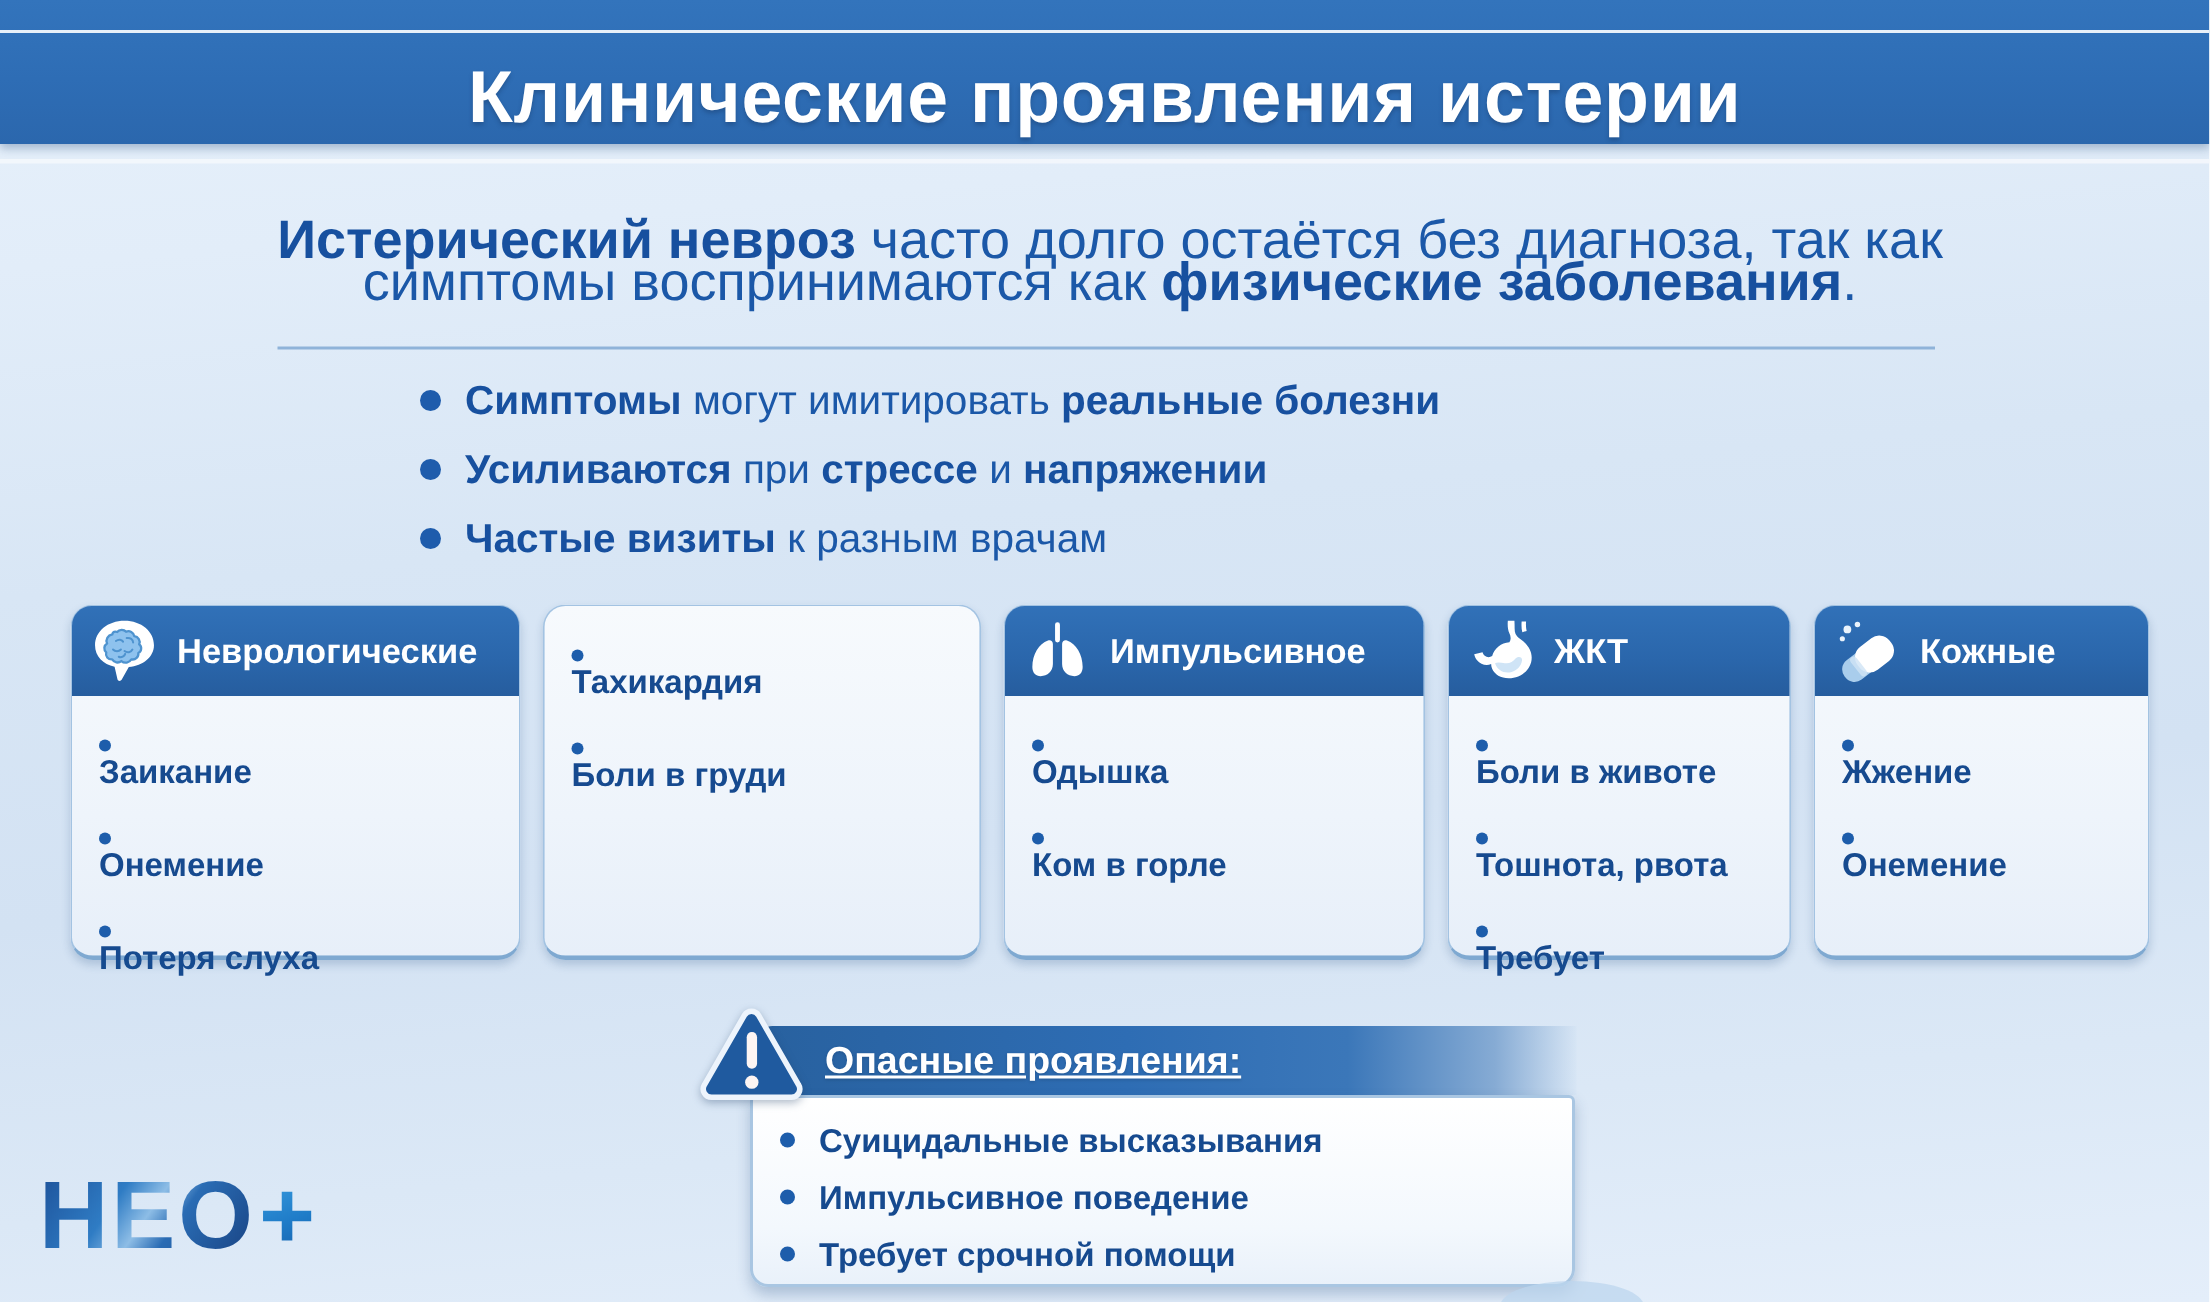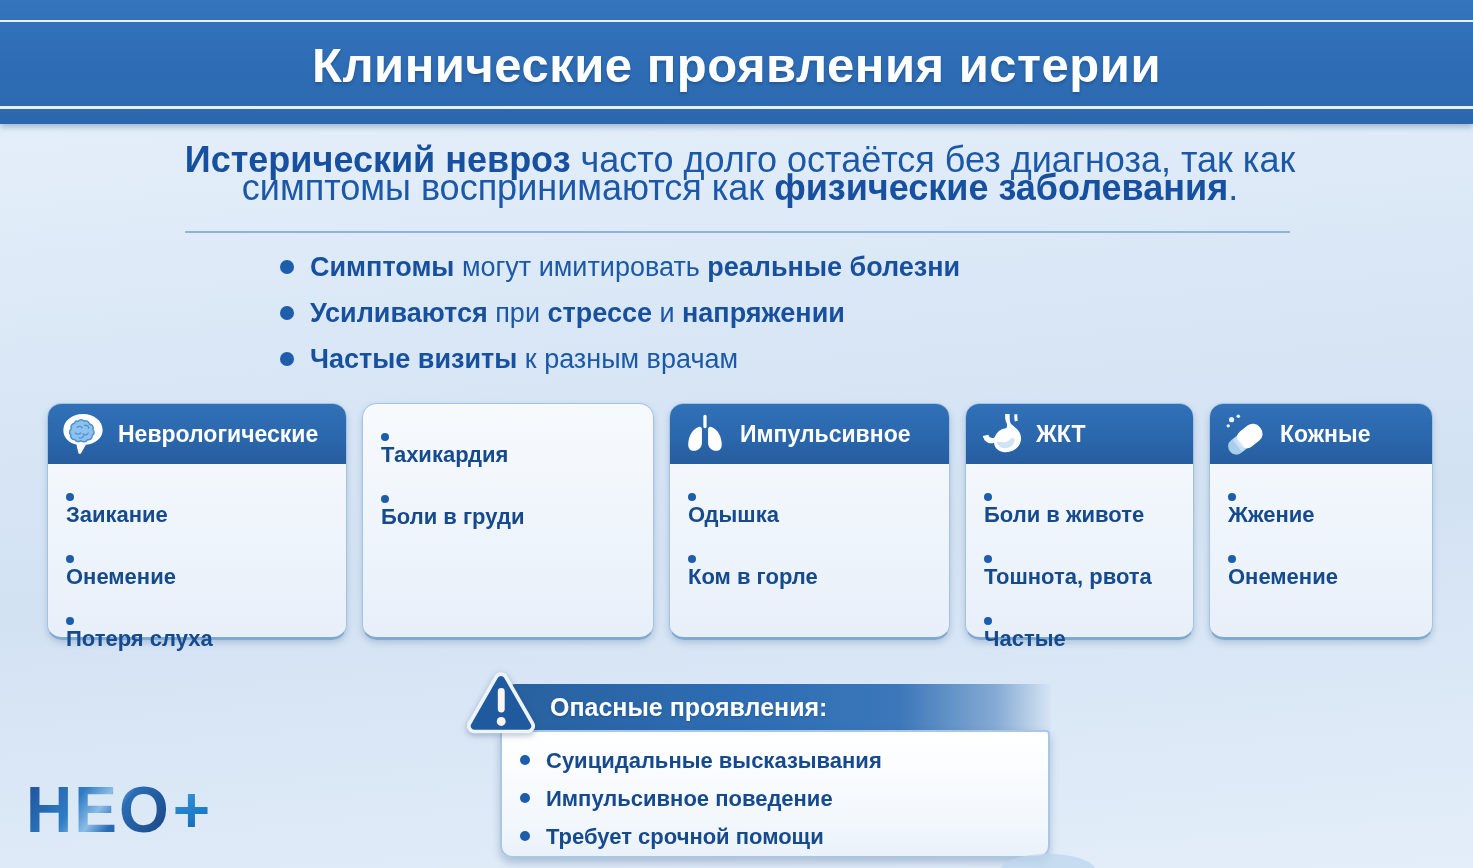--- a/index.html
+++ b/index.html
@@ -12,21 +12,21 @@
   }
   *{margin:0;padding:0;box-sizing:border-box;}
   html,body{width:1473px;height:868px;overflow:hidden;}
   body{font-family:"Liberation Sans","DejaVu Sans",sans-serif;}
   .stage{
     position:relative;width:1473px;height:868px;overflow:hidden;
     background:linear-gradient(175deg,#e7f1fb 0%,#e2edf9 18%,#d8e6f5 40%,#d3e2f3 62%,#dbe8f6 82%,#e4eefa 100%);
   }
   
   .banner{
-    position:absolute;left:0;top:0;width:100%;height:124px;
+    position:absolute;left:0;top:0;width:100%;height:96px;
     background:linear-gradient(180deg,#3374bc 0%,var(--banner-blue) 55%,#2b67ad 100%);
     box-shadow:0 3px 6px rgba(40,80,130,.35);
   }
   .banner .line-top{position:absolute;left:0;top:20px;width:100%;height:2px;background:#f2f7fc;opacity:.95;}
   .banner .line-bottom{position:absolute;left:0;top:106px;width:100%;height:3px;background:#f2f7fc;opacity:.95;}
   .banner h1{
     position:absolute;left:0;top:24px;width:100%;height:82px;
     display:flex;align-items:center;justify-content:center;
     color:#ffffff;font-size:49px;font-weight:bold;letter-spacing:.5px;
     text-shadow:0 2px 3px rgba(20,50,90,.35);
@@ -69,21 +69,21 @@
   .card-body .dot{flex:0 0 8px;width:8px;height:8px;border-radius:50%;background:#1d5dab;margin:9px 12px 0 0;}
   
   .warning{position:absolute;left:462px;top:670px;width:592px;height:194px;}
   .warn-bar{
     position:absolute;left:44px;top:14px;width:545px;height:46px;
     background:linear-gradient(90deg,#28619f 0%,#2e6db4 45%,#3b77b9 72%,#86abd4 90%,rgba(190,214,238,.12) 100%);
     border-top-left-radius:9px;
     display:flex;align-items:center;
     color:#fff;font-size:25px;font-weight:bold;
   }
-  .warn-bar .bar-label{padding-left:44px;text-shadow:0 1px 2px rgba(20,50,90,.3);}
+  .warn-bar .bar-label{padding-left:44px;text-shadow:0 1px 2px rgba(20,50,90,.3);text-decoration:underline;}
   .warn-icon{position:absolute;left:0;top:0;width:78px;height:70px;z-index:2;filter:drop-shadow(0 2px 3px rgba(30,60,100,.35));}
   .warn-icon svg{width:78px;height:70px;}
   .warn-body{
     position:absolute;left:38px;top:60px;width:550px;height:128px;
     background:linear-gradient(180deg,#ffffff 0%,#f3f8fd 70%,#e9f1fa 100%);
     border:2px solid #a9c6e2;border-radius:4px 4px 12px 12px;
     box-shadow:0 5px 9px rgba(40,80,130,.28);
   }
   .warn-body ul{list-style:none;padding:15px 0 0 18px;}
   .warn-body li{display:flex;align-items:flex-start;margin-bottom:11px;font-size:22px;line-height:27px;font-weight:bold;color:var(--dark-blue);}
@@ -213,21 +213,21 @@
           <li>
             <span class="dot"></span>
             <span>Боли в животе</span>
           </li>
           <li>
             <span class="dot"></span>
             <span>Тошнота, рвота</span>
           </li>
           <li>
             <span class="dot"></span>
-            <span>Частые</span>
+            <span>Требует</span>
           </li>
         </ul>
       </div>
       <div class="card">
         <div class="card-header">
           <span class="cicon">
             <svg viewBox="0 0 48 48">
               <circle cx="10" cy="9" r="2.7" fill="#eaf3fc"></circle>
               <circle cx="17" cy="5.5" r="1.9" fill="#eaf3fc"></circle>
               <circle cx="6.5" cy="15.5" r="1.8" fill="#eaf3fc"></circle>

